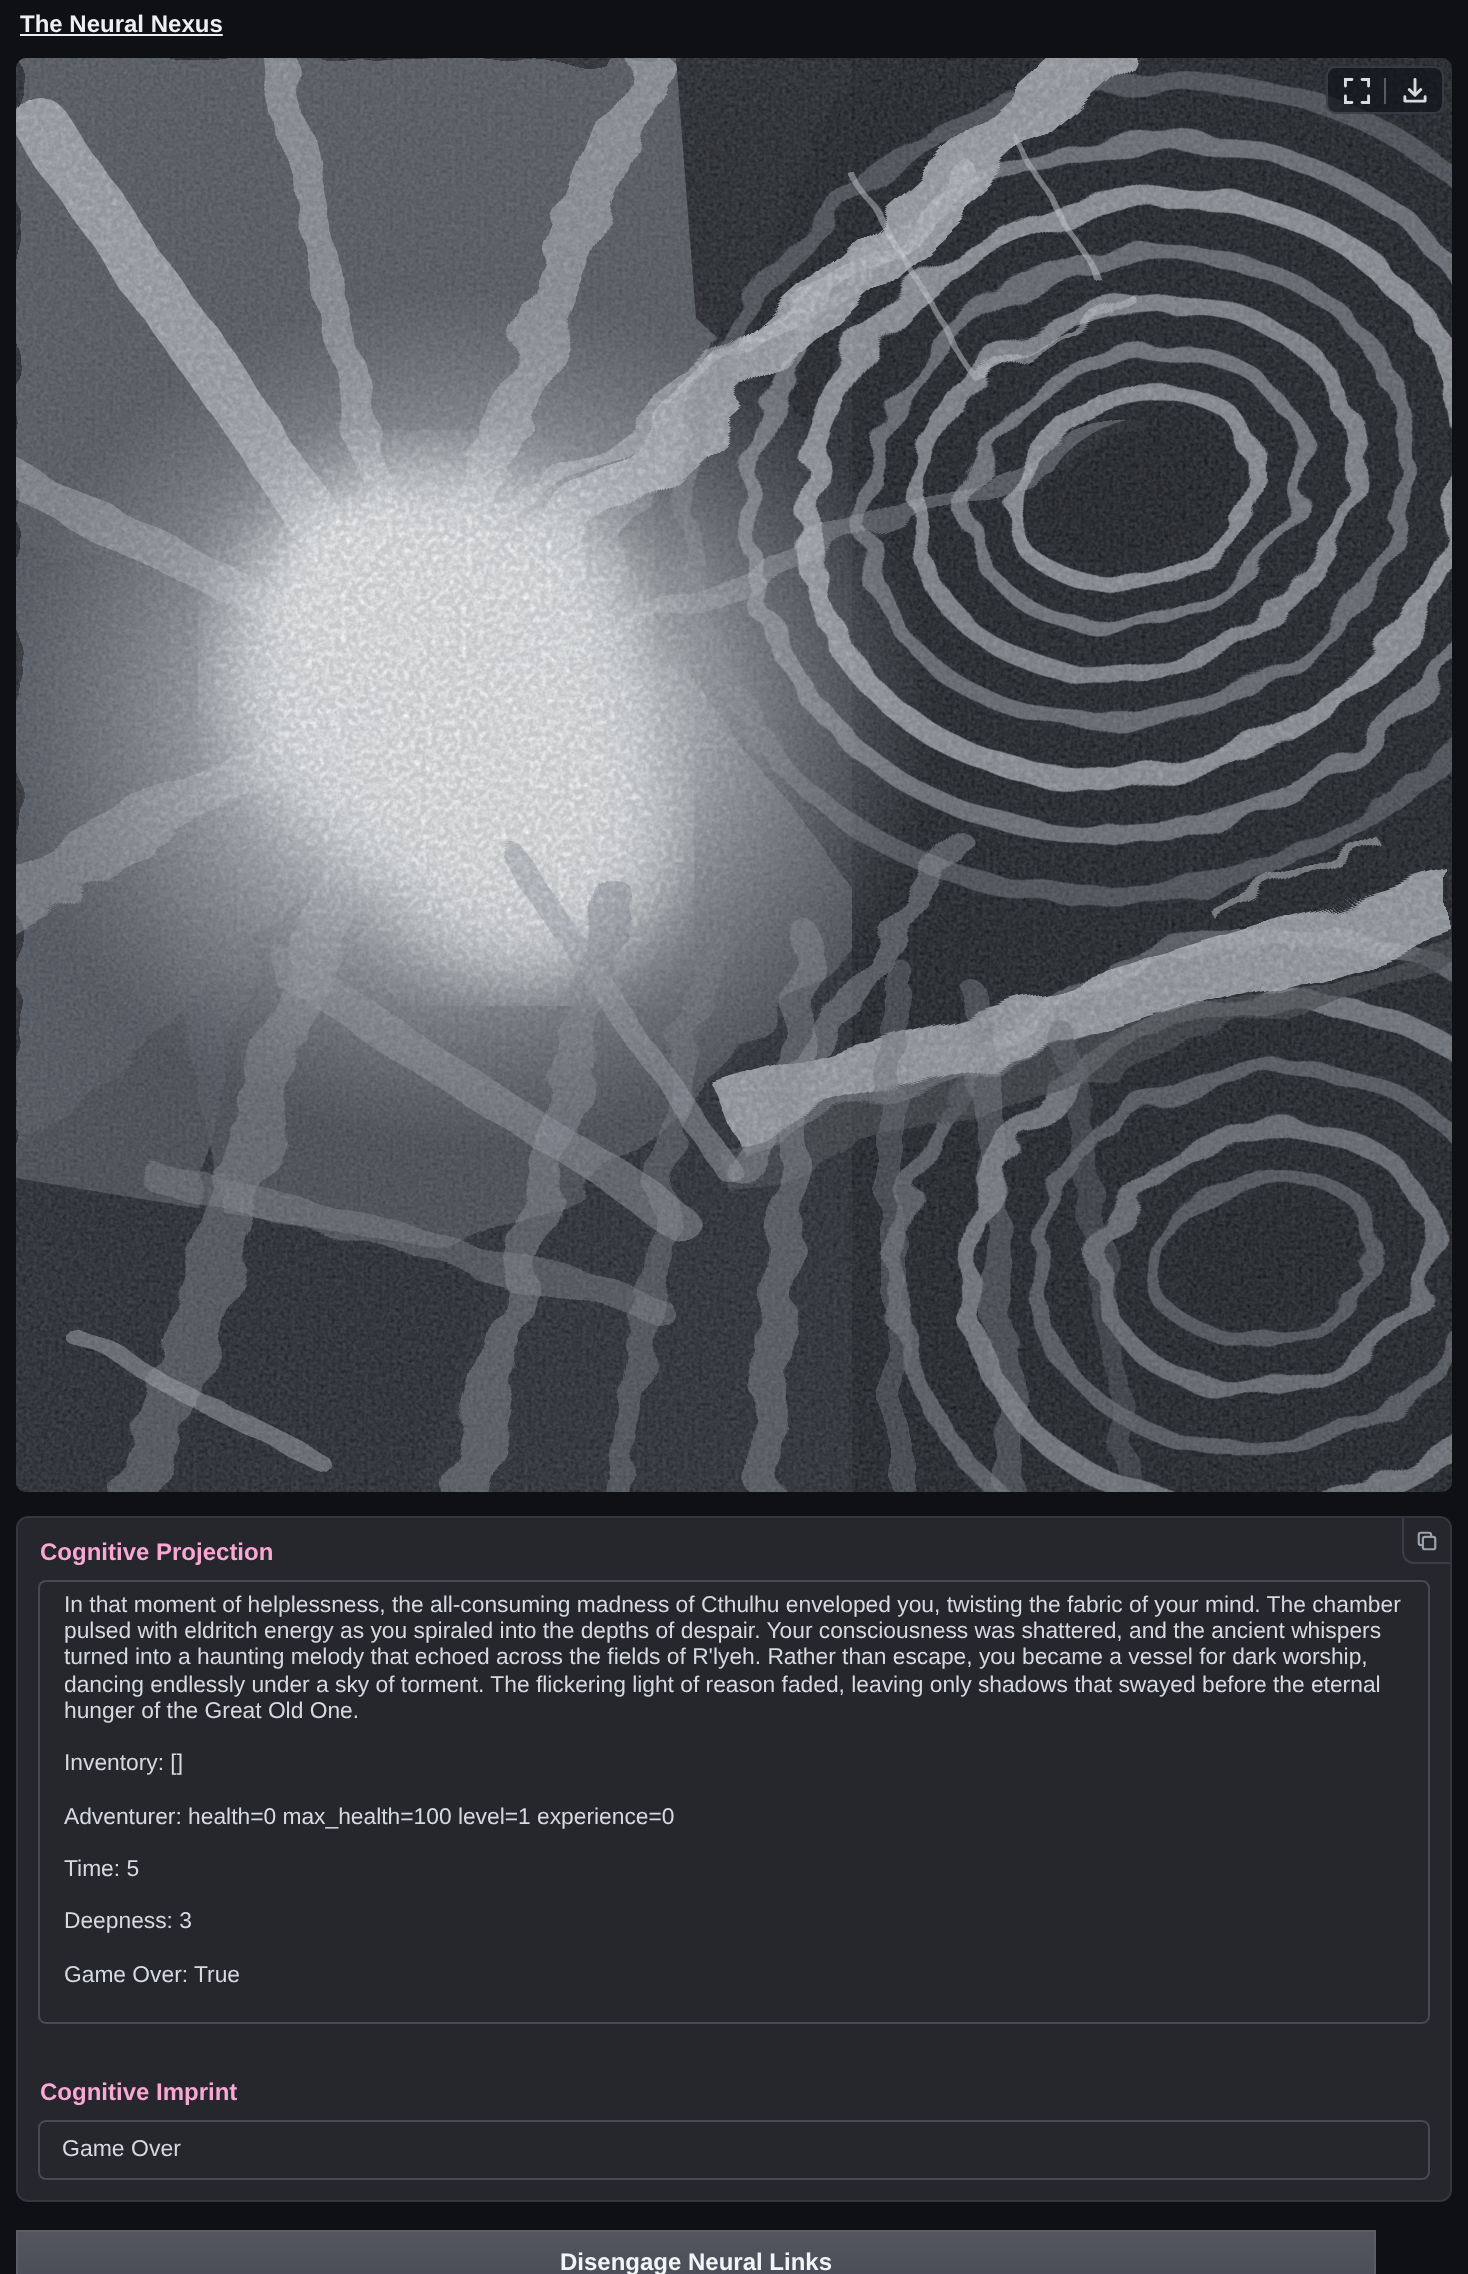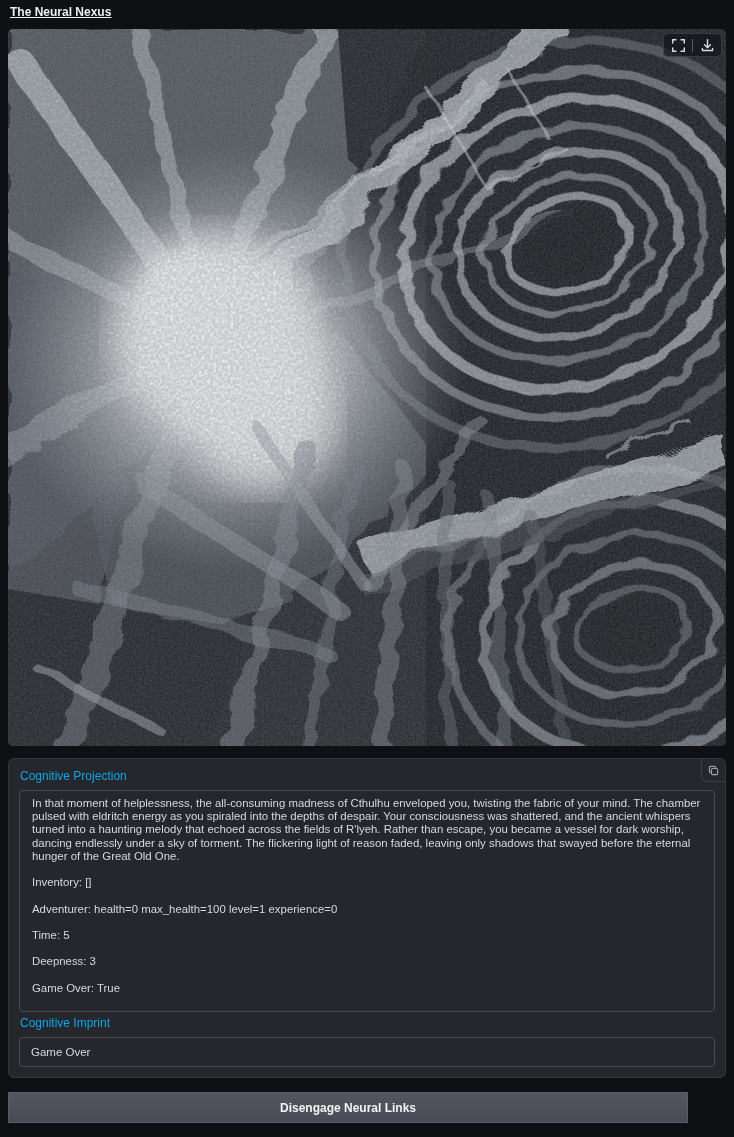--- a/index.html
+++ b/index.html
@@ -44,23 +44,23 @@
     border-radius: 6px; padding: 10px;
   }
   .copy-btn {
     position: absolute; top: 0; right: 0; width: 24px; height: 23px;
     background: #25272d; color: #9ba1ab; cursor: pointer;
     border: none; border-left: 1px solid #3a3e47; border-bottom: 1px solid #3a3e47;
     border-bottom-left-radius: 6px; border-top-right-radius: 6px;
     display: flex; align-items: center; justify-content: center; padding: 0;
   }
   .block-label {
-    font-size: 12px; color: #0ea5e9; line-height: 14px; margin: 0 0 7px 1px;
-  }
-  .block-label.second { margin-top: 4px; }
+    font-size: 12px; color: #f9a8d4; line-height: 14px; margin: 0 0 7px 1px; font-weight: bold;
+  }
+  .block-label.second { margin-top: 27px; }
   textarea.output {
     display: block; width: 100%; height: 222px; resize: none; overflow: hidden;
     background: #25272d; border: 1px solid #454a54; border-radius: 4px;
     padding: 6px 12px; color: #d6d9de;
     font-family: "Liberation Sans", sans-serif;
     font-size: 11.4px; line-height: 13.2px; white-space: pre-wrap;
   }
   input.imprint {
     display: block; width: 100%; height: 30px;
     background: #25272d; border: 1px solid #454a54; border-radius: 4px;

